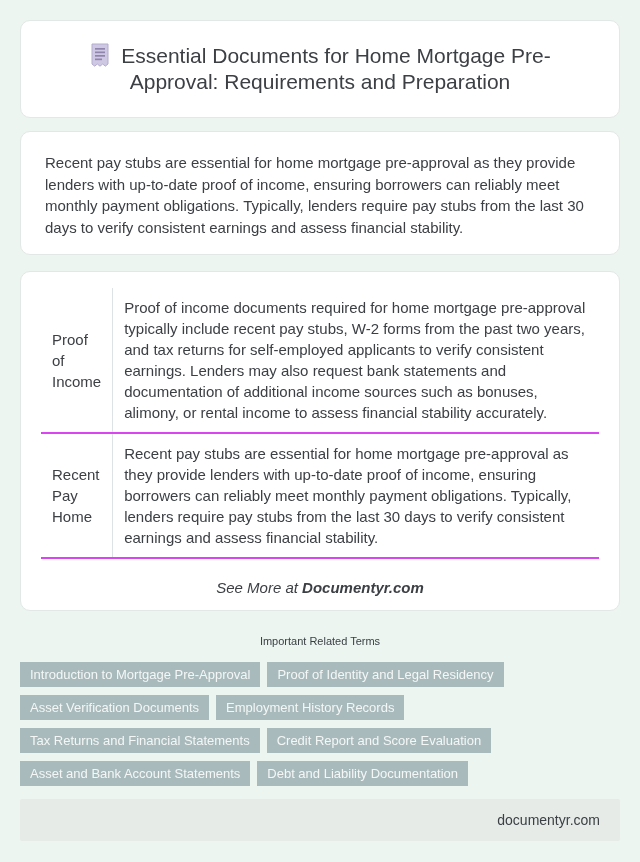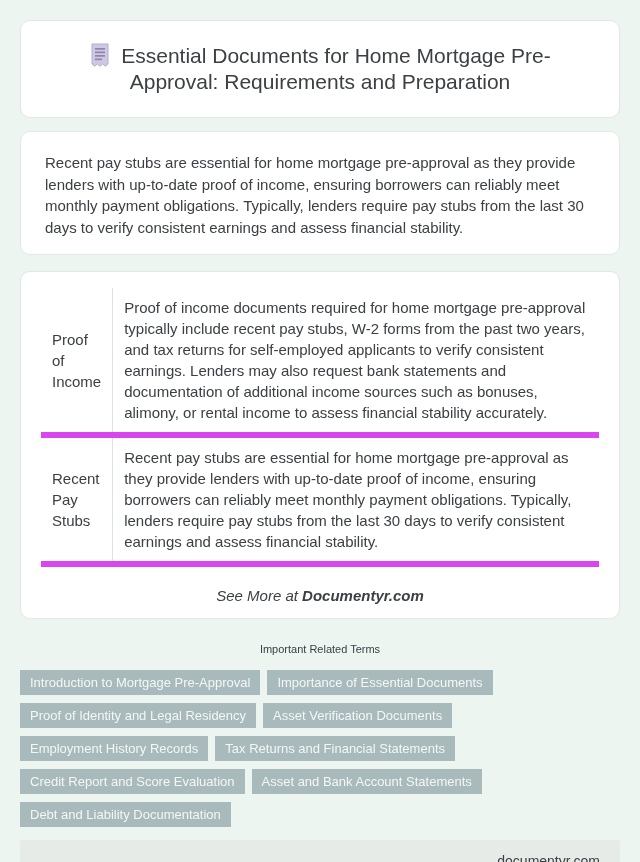--- a/index.html
+++ b/index.html
@@ -54,21 +54,21 @@
   table.def-table {
     width: 100%;
     border-collapse: collapse;
     font-size: 15px;
     line-height: 21px;
     color: #3c4045;
   }
   table.def-table td {
     vertical-align: middle;
     padding: 9px 11px;
-    border-bottom: 6px solid #d946ef;
+    border-bottom: 2px solid #d946ef;
   }
   td.term-cell {
     width: 66px;
     border-right: 1px solid #dde2e4;
     padding-right: 8px;
   }
   td.def-cell { padding-left: 14px; }
 
   .see-more {
     text-align: center;
@@ -140,36 +140,35 @@
   <div class="card table-card">
     <table class="def-table">
       <tbody>
 
           <tr>
             <td class="term-cell">Proof of Income</td>
             <td class="def-cell">Proof of income documents required for home mortgage pre-approval typically include recent pay stubs, W-2 forms from the past two years, and tax returns for self-employed applicants to verify consistent earnings. Lenders may also request bank statements and documentation of additional income sources such as bonuses, alimony, or rental income to assess financial stability accurately.</td>
           </tr>
 
           <tr>
-            <td class="term-cell">Recent Pay Stubs</td>
+            <td class="term-cell">Recent Pay Home</td>
             <td class="def-cell">Recent pay stubs are essential for home mortgage pre-approval as they provide lenders with up-to-date proof of income, ensuring borrowers can reliably meet monthly payment obligations. Typically, lenders require pay stubs from the last 30 days to verify consistent earnings and assess financial stability.</td>
           </tr>
         </tbody>
     </table>
     <div class="see-more">
       <span>See More at </span><span class="brand">Documentyr.com</span>
     </div>
   </div>
 
   <h2 class="related-heading">Important Related Terms</h2>
   <div class="tags">
 
       <span class="tag">Introduction to Mortgage Pre-Approval</span>
 
-      <span class="tag">Importance of Essential Documents</span>
 
       <span class="tag">Proof of Identity and Legal Residency</span>
 
       <span class="tag">Asset Verification Documents</span>
 
       <span class="tag">Employment History Records</span>
 
       <span class="tag">Tax Returns and Financial Statements</span>
 
       <span class="tag">Credit Report and Score Evaluation</span>

